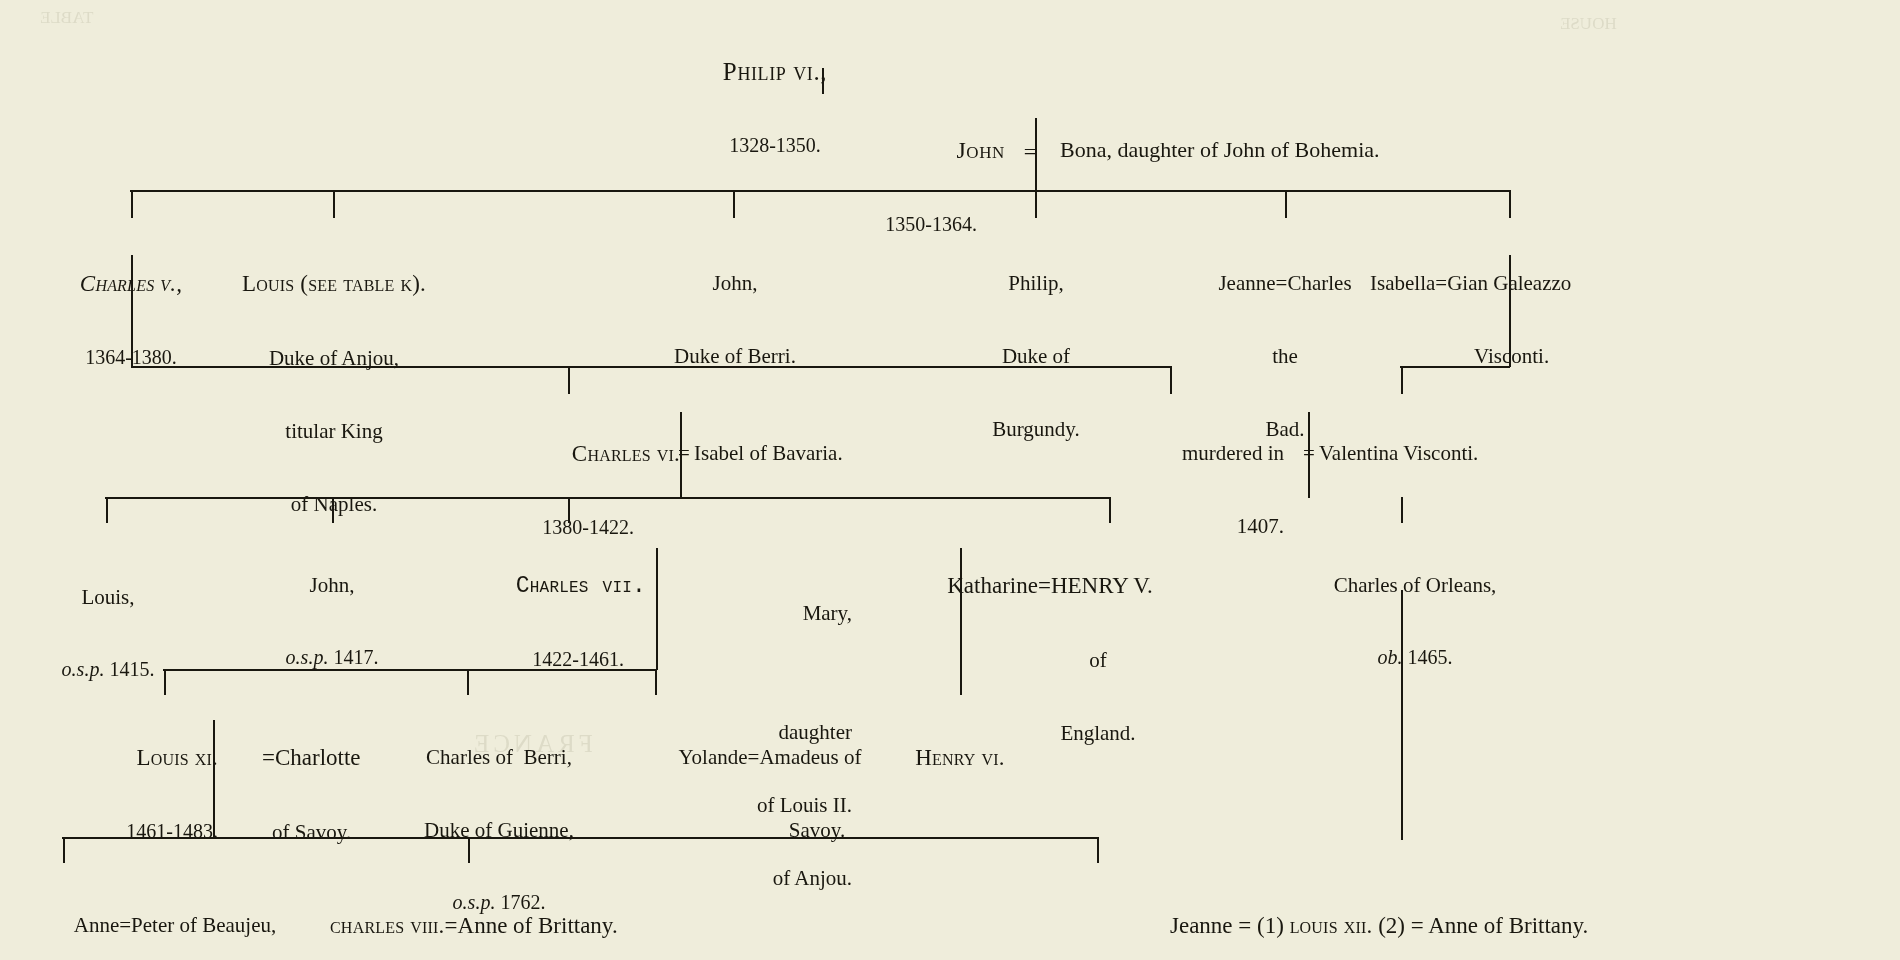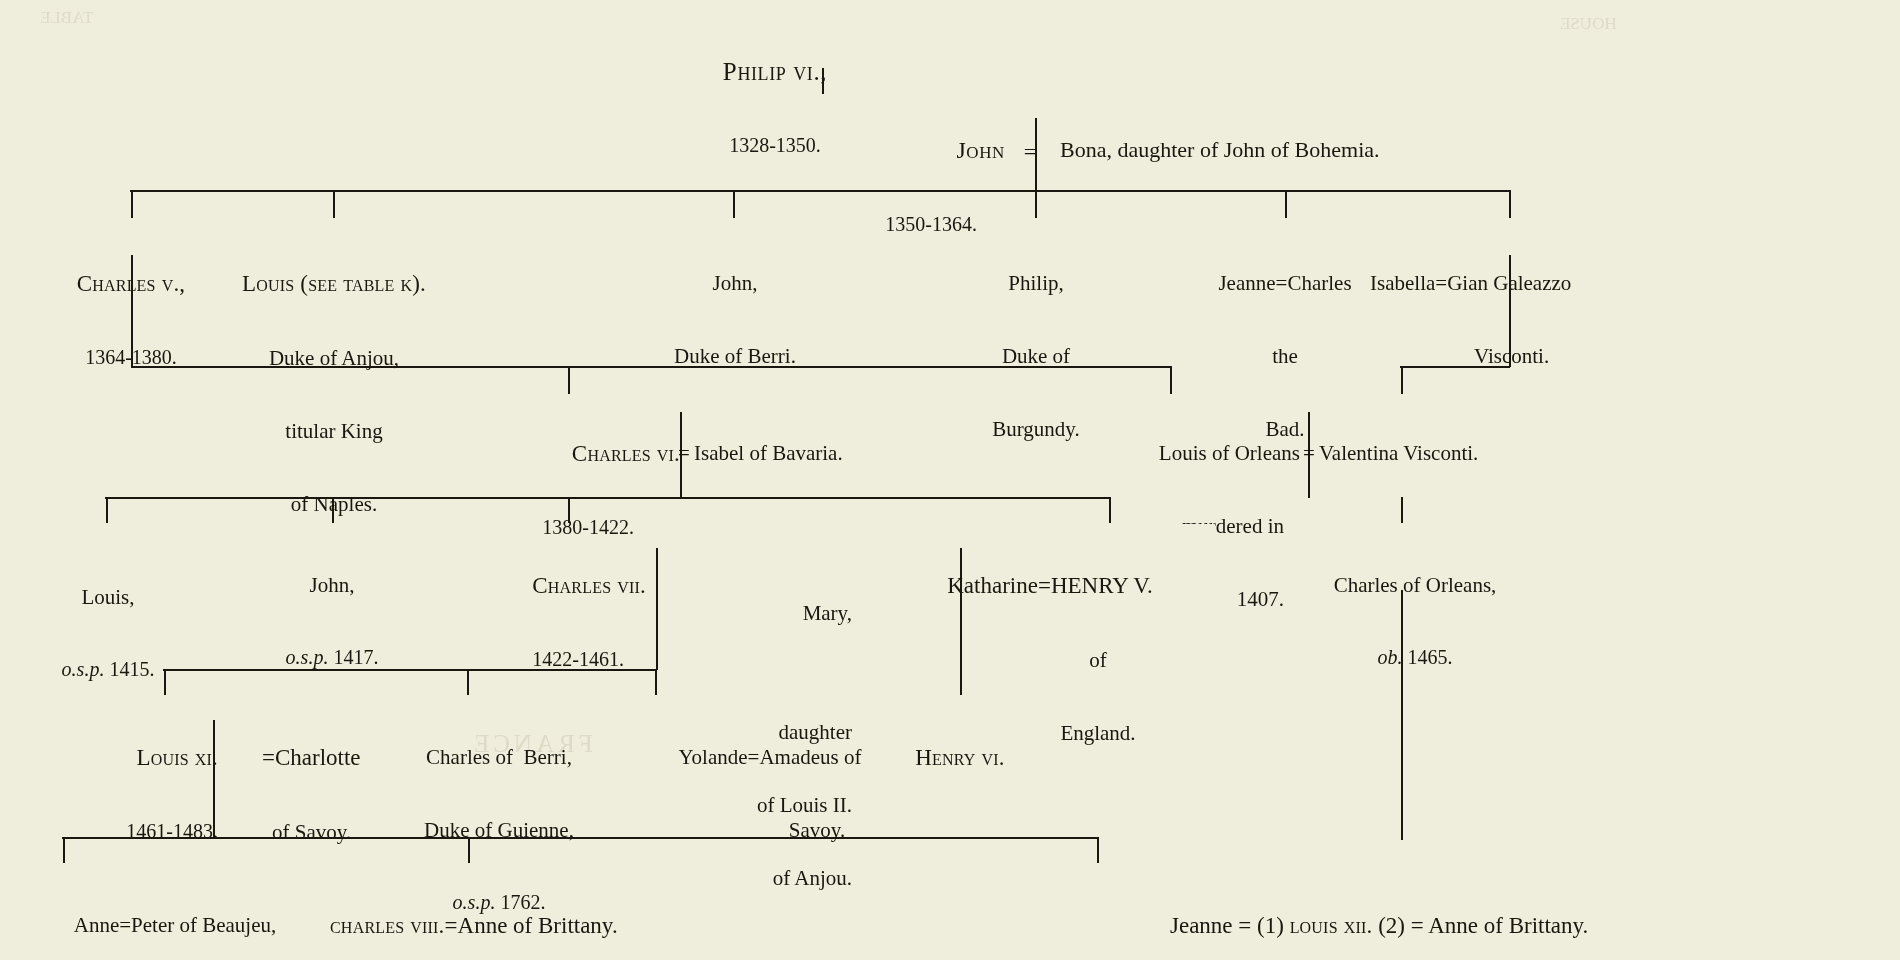--- a/index.html
+++ b/index.html
@@ -93,21 +93,21 @@
 
   <div class="hline" style="left:130px; top:190px; width:1380px;"></div>
   <div class="vline" style="left:131px; top:190px; height:28px;"></div>
   <div class="vline" style="left:333px; top:190px; height:28px;"></div>
   <div class="vline" style="left:733px; top:190px; height:28px;"></div>
   <div class="vline" style="left:1035px; top:190px; height:28px;"></div>
   <div class="vline" style="left:1285px; top:190px; height:28px;"></div>
   <div class="vline" style="left:1509px; top:190px; height:28px;"></div>
 
   <div class="node" style="left:20px; top:222px; width:222px;">
-    <span class="ln sc" style="font-size:23px;">CHARLES V.,</span>
+    <span class="ln sc" style="font-size:23px;font-style:italic;">CHARLES V.,</span>
     <span class="ln" style="font-size:20px;">1364-1380.</span>
   </div>
 
   <div class="node" style="left:190px; top:222px; width:288px;">
     <span class="ln sc" style="font-size:23px;">LOUIS (see Table K).</span>
     <span class="ln">Duke of Anjou,</span>
     <span class="ln">titular King</span>
     <span class="ln">of Naples.</span>
   </div>
 
@@ -148,21 +148,20 @@
     <span class="ln" style="font-size:20px; padding-right:46px;text-align:right;">1380-1422.</span>
   </div>
   <div class="node" style="left:672px; top:392px; width:24px;">
     <span class="ln">=</span>
   </div>
   <div class="node" style="left:694px; top:392px; width:330px; text-align:left;">
     <span class="ln">Isabel of Bavaria.</span>
   </div>
 
   <div class="node" style="left:1000px; top:392px; width:300px; text-align:right;">
-    <span class="ln">Louis of Orleans</span>
     <span class="ln" style="padding-right:16px;">murdered in</span>
     <span class="ln" style="padding-right:16px;">1407.</span>
   </div>
   <div class="node" style="left:1297px; top:392px; width:24px;">
     <span class="ln">=</span>
   </div>
   <div class="node" style="left:1319px; top:392px; width:320px; text-align:left;">
     <span class="ln">Valentina Visconti.</span>
   </div>
 
@@ -181,21 +180,21 @@
     <span class="ln">Louis,</span>
     <span class="ln" style="font-size:20px;"><span class="it">o.s.p.</span><span> 1415.</span></span>
   </div>
 
   <div class="node" style="left:242px; top:524px; width:180px;">
     <span class="ln">John,</span>
     <span class="ln" style="font-size:20px;"><span class="it">o.s.p.</span><span> 1417.</span></span>
   </div>
 
   <div class="node" style="left:388px; top:524px; width:258px; text-align:right;">
-    <span class="ln sc" style="font-size:23px;">CHARLES VII.</span>
+    <span class="ln sc" style="font-size:23px;font-family:Liberation Mono, monospace;">CHARLES VII.</span>
     <span class="ln" style="font-size:20px; padding-right:22px;">1422-1461.</span>
   </div>
   <div class="node" style="left:672px; top:552px; width:180px; text-align:right;">
     <span class="ln" style="padding-left:24px;">Mary,</span>
     <span class="ln" style="padding-left:24px;margin-top:46px;">daughter</span>
     <span class="ln" style="padding-left:10px;">of Louis II.</span>
     <span class="ln" style="padding-left:10px;">of Anjou.</span>
   </div>
 
   <div class="node" style="left:885px; top:524px; width:330px; background:#efeddb;">

